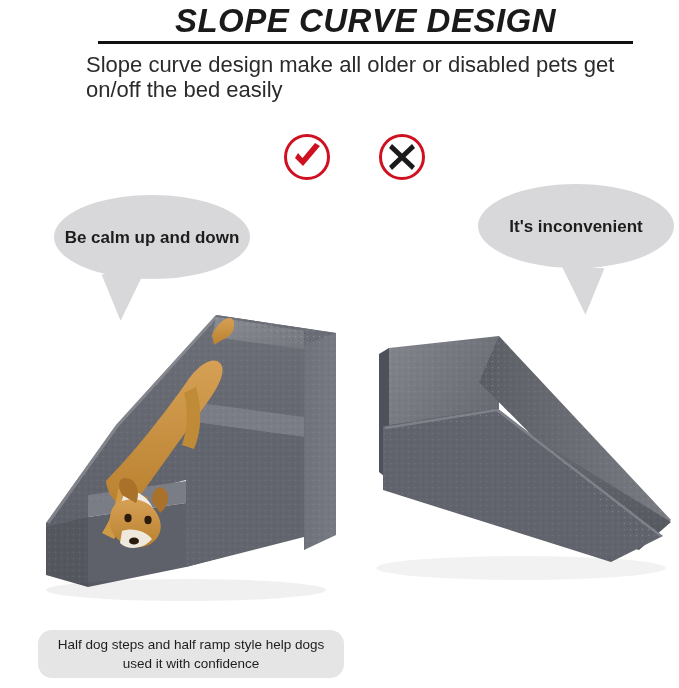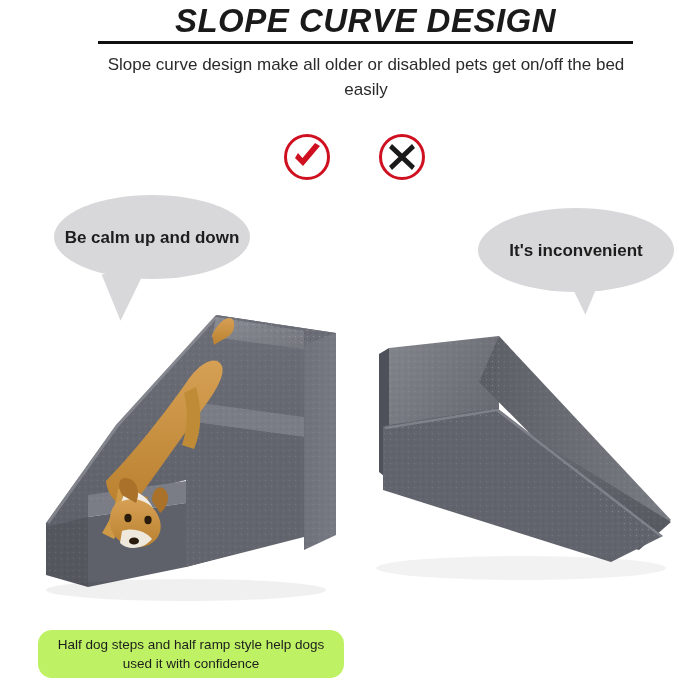--- a/index.html
+++ b/index.html
@@ -21,22 +21,21 @@
     font-style:italic;
     letter-spacing:0.5px;
     color:#1a1a1a;
   }
   .title-rule{
     position:absolute;left:72px;top:41px;width:535px;height:3px;
     background:#111;
   }
   .subtitle{
     position:absolute;left:60px;top:52px;width:560px;
-    text-align:center;
-    font-size:17px;
+    font-size:22px;
     line-height:25px;
     color:#2b2b2b;
   }
 
   
   .badge{
     position:absolute;
     width:46px;height:46px;border-radius:50%;
     border:3px solid #cf1020;
     background:#fff;
@@ -58,21 +57,21 @@
     text-align:right;
     font-size:17px;
     line-height:23px;
     font-weight:bold;
   }
   #bubble-left{
     left:28px;top:195px;width:196px;height:84px;
     border-radius:98px/42px;
   }
   #bubble-right{
-    left:452px;top:208px;width:196px;height:84px;
+    left:452px;top:184px;width:196px;height:84px;
     border-radius:98px/42px;
   }
   .bubble-tail{
     position:absolute;
     width:0;height:0;
   }
   #tail-left{
     left:78px;top:272px;
     border-left:14px solid transparent;
     border-right:30px solid transparent;
@@ -90,21 +89,21 @@
   
   .photo{position:absolute;}
 
   
   #photo-stairs{left:10px;top:305px;width:320px;height:300px;}
   #photo-ramp{left:345px;top:330px;width:325px;height:275px;}
 
   
   .caption{
     position:absolute;
-    background:#bef264;
+    background:#e5e5e5;
     border-radius:14px;
     color:#1d1d1d;
     font-size:13.5px;
     line-height:19px;
     text-align:center;
     display:flex;
     align-items:center;
     justify-content:center;
     padding:0 12px;
     box-sizing:border-box;

